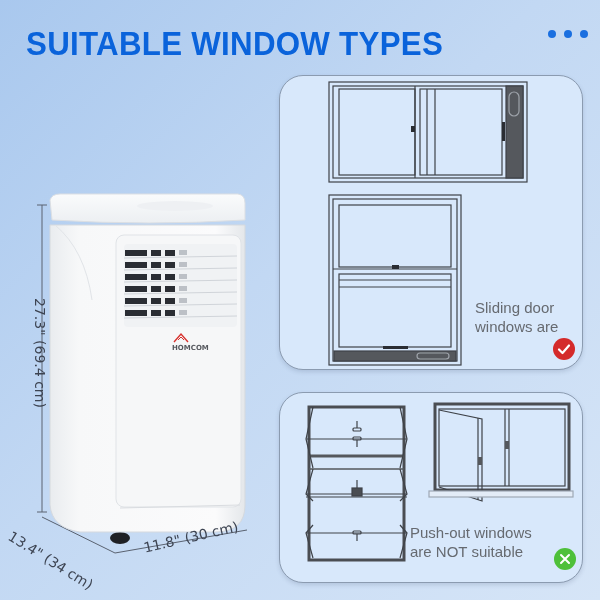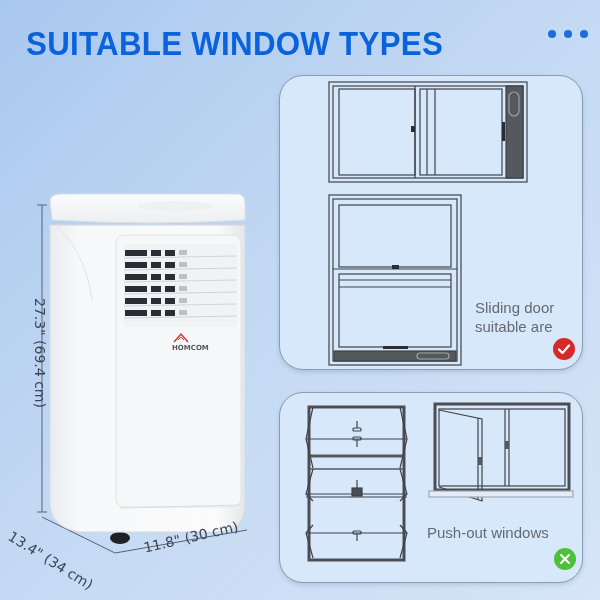--- a/index.html
+++ b/index.html
@@ -28,21 +28,21 @@
   }
   .card1 { top: 75px; height: 295px; }
   .card2 { top: 392px; height: 191px; }
 
   .card-text {
     position: absolute;
     font-family: Liberation Sans, sans-serif;
     font-size: 15px; line-height: 19px; color: #666a70;
   }
   .card1 .card-text { left: 195px; top: 222px; }
-  .card2 .card-text { left: 147px; top: 130px; }
+  .card2 .card-text { left: 130px; top: 130px; }
 
   .badge {
     position: absolute; width: 22px; height: 22px; border-radius: 50%;
     display: flex; align-items: center; justify-content: center;
   }
   .badge-ok { background: #d42a2a; left: 273px; top: 262px; }
   .badge-no { background: #4ec03a; left: 274px; top: 155px; }
 
   .illus { position: absolute; left: 0; top: 0; }
 
@@ -186,21 +186,21 @@
         <line x1="59" y1="211" x2="171" y2="211"></line>
         <rect x="54" y="275" width="122" height="10" fill="#55585d"></rect>
         <rect x="137" y="277" width="32" height="6" rx="3" stroke="#9ea3aa"></rect>
         <rect x="112" y="189" width="7" height="4" fill="#2a2d33" stroke="none"></rect>
         <rect x="103" y="270" width="25" height="3" fill="#2a2d33" stroke="none"></rect>
       </g>
     </g>
   </svg>
   <div class="card-text">
     <div>Sliding door</div>
-    <div>suitable are</div>
+    <div>windows are</div>
   </div>
   <div class="badge badge-ok">
     <svg width="14" height="14" viewBox="0 0 14 14">
         <path d="M2 7.5 L5.5 11 L12 3.5" stroke="#fff" stroke-width="2.2" fill="none" stroke-linecap="round" stroke-linejoin="round"></path>
       </svg>
   </div>
 </div>
 
 <div class="card card2">
   <svg class="illus" width="304" height="191" viewBox="0 0 304 191">
@@ -244,19 +244,20 @@
         <rect x="225" y="48" width="4" height="8" fill="#55585d" stroke="none"></rect>
         <path d="M159 17 L202 26 L202 108 L159 94"></path>
         <line x1="198" y1="25" x2="198" y2="107"></line>
         <rect x="198" y="64" width="4" height="8" fill="#55585d" stroke="none"></rect>
         <rect x="149" y="98" width="144" height="6" fill="#e3ecf7" stroke="#9ea8b5"></rect>
       </g>
     </g>
   </svg>
   <div class="card-text">
     <div>Push-out windows</div>
+    <div>are NOT suitable</div>
   </div>
   <div class="badge badge-no">
     <svg width="14" height="14" viewBox="0 0 14 14">
         <path d="M3 3 L11 11 M11 3 L3 11" stroke="#fff" stroke-width="2" stroke-linecap="round"></path>
       </svg>
   </div>
 </div>
 
 </body></html>

